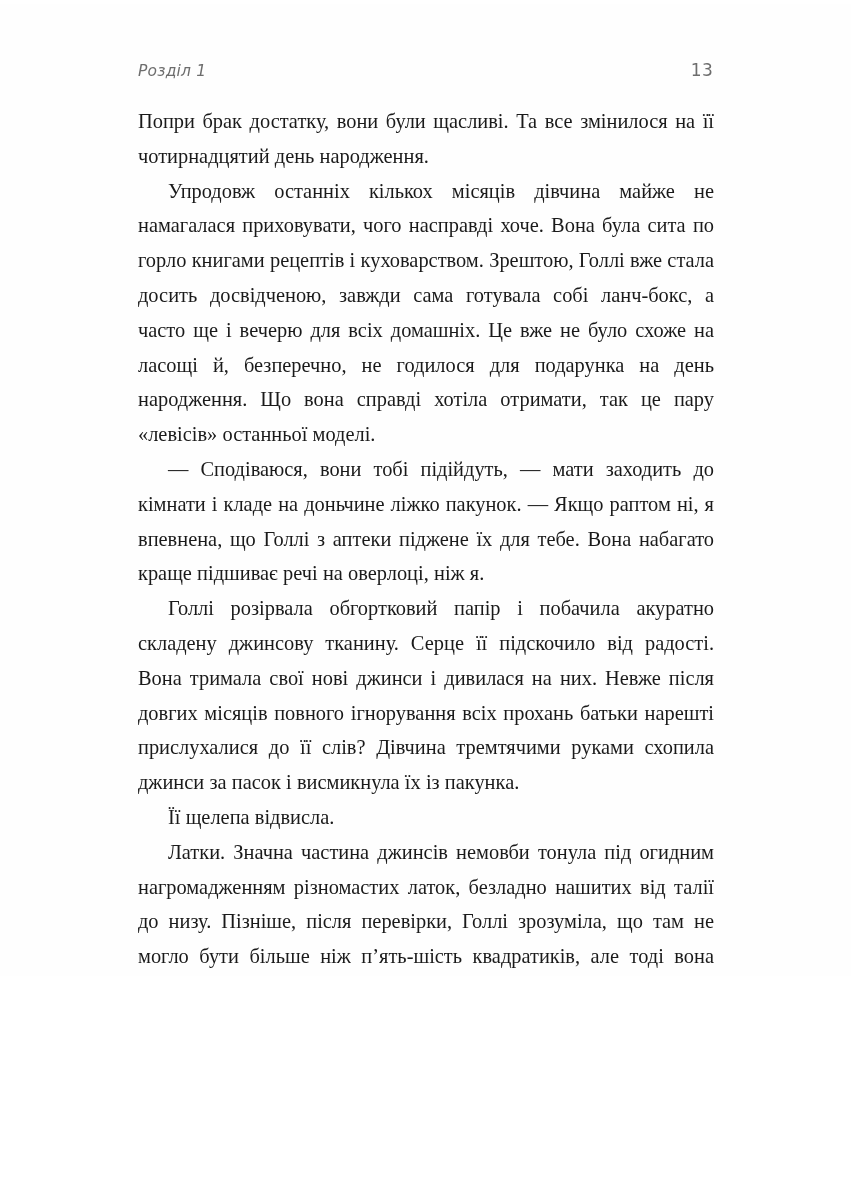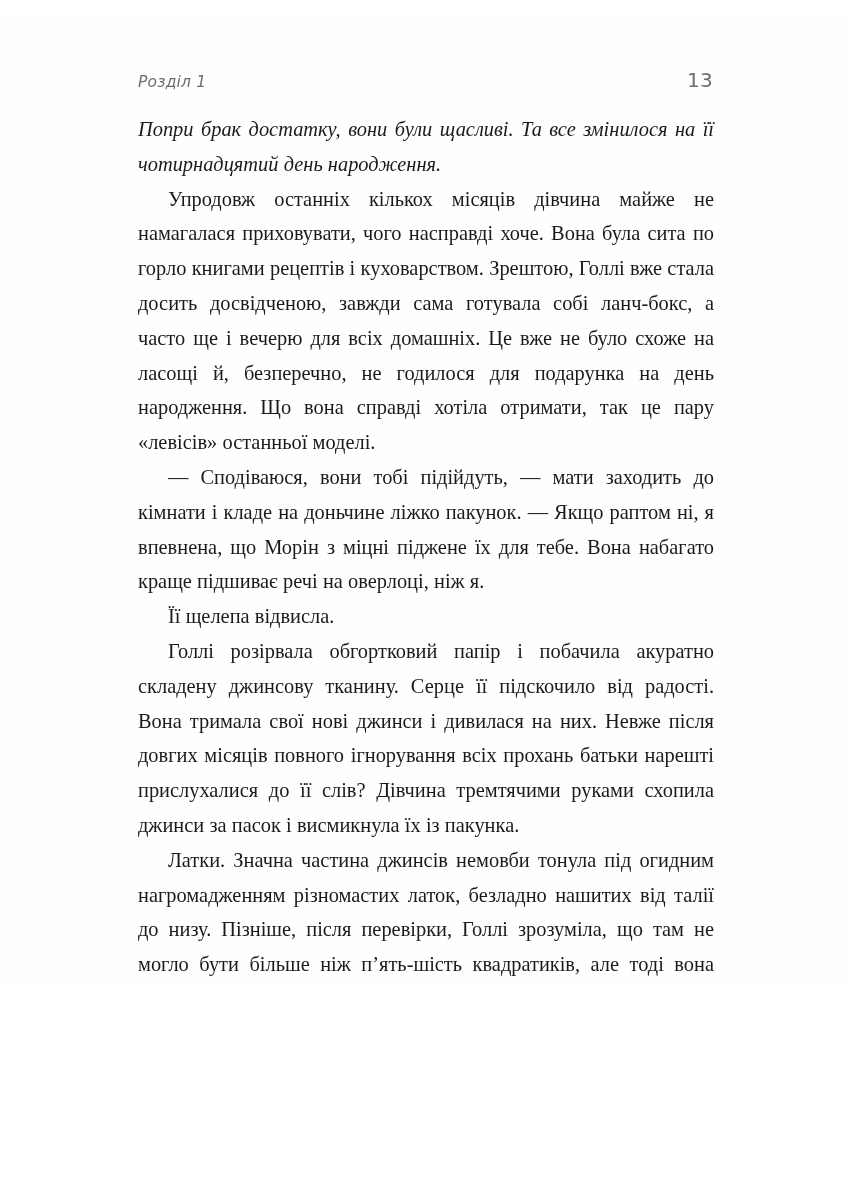--- a/index.html
+++ b/index.html
@@ -6,21 +6,21 @@
   html, body {
     margin: 0;
     padding: 0;
     background: #ffffff;
   }
 
   .page {
     position: relative;
     width: 851px;
     height: 972px;
-    margin: 12px auto;
+    margin: 4px auto;
     background: #fefefe;
     overflow: hidden;
     box-sizing: border-box;
   }
 
   
   .running-head {
     position: absolute;
     left: 138px;
     right: 138px;
@@ -35,21 +35,21 @@
     font-family: "DejaVu Sans", sans-serif;
     font-style: italic;
     font-size: 15.5px;
     letter-spacing: 0.2px;
     color: #6d6d6d;
     white-space: nowrap;
   }
 
   .running-head-folio {
     font-family: "DejaVu Sans", sans-serif;
-    font-size: 20px;
+    font-size: 17px;
     color: #6d6d6d;
     letter-spacing: 0.3px;
   }
 
   
   .textblock {
     position: absolute;
     left: 138px;
     top: 100px;
     width: 576px;
@@ -65,39 +65,38 @@
 
   .textblock p {
     margin: 0;
     text-indent: 30px;
     word-spacing: 0.1px;
   }
 
   
   .textblock p.continued {
     text-indent: 0;
-    font-style: italic;
   }
 
   .textblock p:last-child {
     text-align: justify;
   }
 </style>
 </head>
 <body>
 
 <div class="page">
 
   <div class="running-head">
     <span class="running-head-title">Розділ 1</span>
     <span class="running-head-folio">13</span>
   </div>
 
   <div class="textblock">
     <p class="continued">Попри брак достатку, вони були щасливі. Та все змінилося на її чотирнадцятий день народження.</p>
     <p>Упродовж останніх кількох місяців дівчина майже не намагалася приховувати, чого насправді хоче. Вона була сита по горло книгами рецептів і куховарством. Зрештою, Голлі вже стала досить досвідченою, завжди сама готувала собі ланч-бокс, а часто ще і вечерю для всіх домашніх. Це вже не було схоже на ласощі й, безперечно, не годилося для подарунка на день народження. Що вона справді хотіла отримати, так це пару «левісів» останньої моделі.</p>
-    <p>— Сподіваюся, вони тобі підійдуть, — мати заходить до кімнати і кладе на доньчине ліжко пакунок. — Якщо раптом ні, я впевнена, що Морін з міцні піджене їх для тебе. Вона набагато краще підшиває речі на оверлоці, ніж я.</p>
+    <p>— Сподіваюся, вони тобі підійдуть, — мати заходить до кімнати і кладе на доньчине ліжко пакунок. — Якщо раптом ні, я впевнена, що Голлі з аптеки піджене їх для тебе. Вона набагато краще підшиває речі на оверлоці, ніж я.</p>
+    <p>Голлі розірвала обгортковий папір і побачила акуратно складену джинсову тканину. Серце її підскочило від радості. Вона тримала свої нові джинси і дивилася на них. Невже після довгих місяців повного ігнорування всіх прохань батьки нарешті прислухалися до її слів? Дівчина тремтячими руками схопила джинси за пасок і висмикнула їх із пакунка.</p>
     <p>Її щелепа відвисла.</p>
-    <p>Голлі розірвала обгортковий папір і побачила акуратно складену джинсову тканину. Серце її підскочило від радості. Вона тримала свої нові джинси і дивилася на них. Невже після довгих місяців повного ігнорування всіх прохань батьки нарешті прислухалися до її слів? Дівчина тремтячими руками схопила джинси за пасок і висмикнула їх із пакунка.</p>
     <p>Латки. Значна частина джинсів немовби тонула під огидним нагромадженням різномастих латок, безладно нашитих від талії до низу. Пізніше, після перевірки, Голлі зрозуміла, що там не могло бути більше ніж п’ять-шість квадратиків, але тоді вона була вразливим підлітком, і їй здавалося, що їх — десятки. Можливо, усе сприймалося б не так погано,</p>
   </div>
 
 </div>
 
 </body></html>

